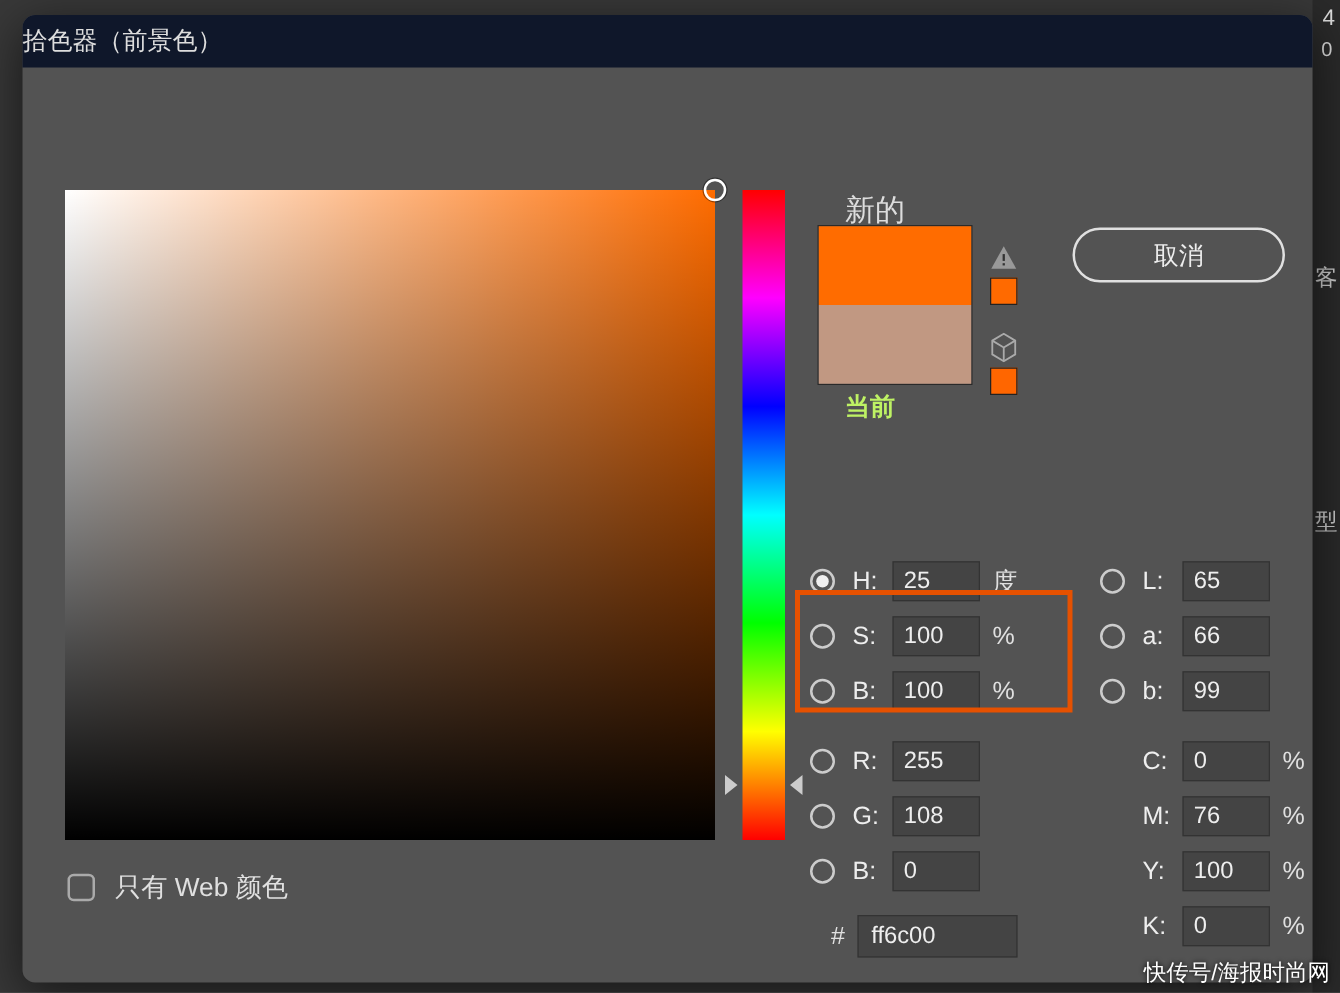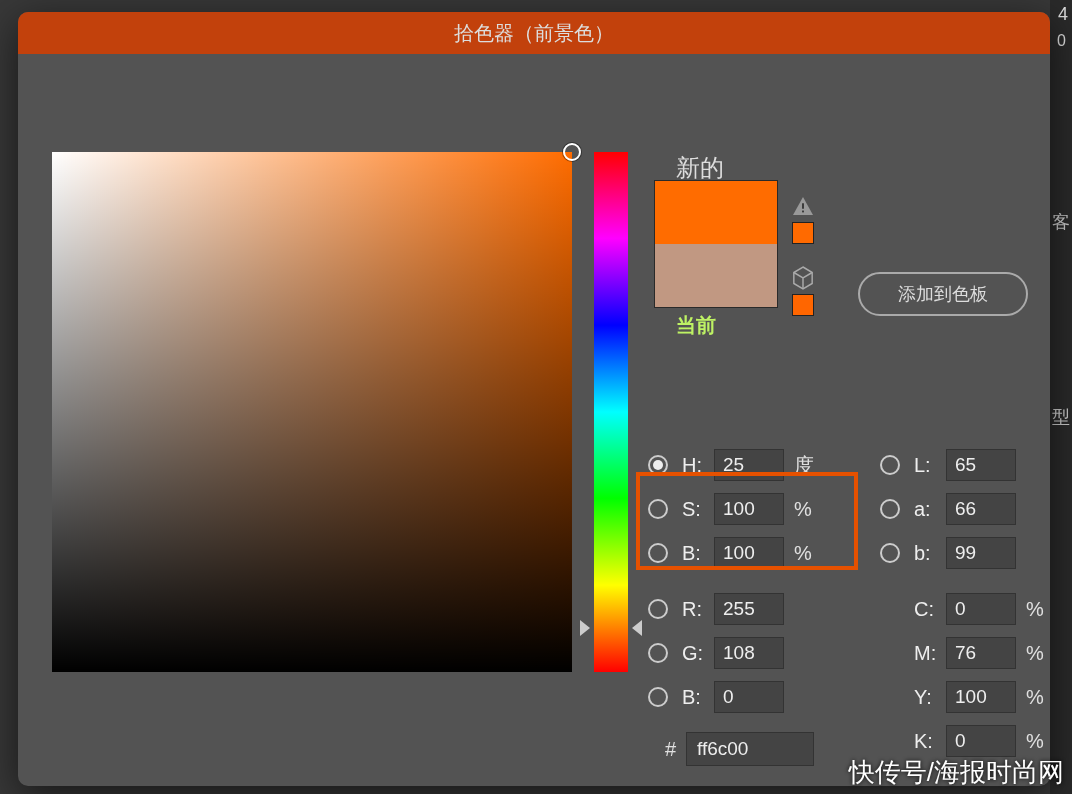--- a/index.html
+++ b/index.html
@@ -28,38 +28,37 @@
     position: absolute;
     right: 6px; top: 32px;
     font-size: 16px;
     color: #ddd;
   }
   .bg-char1 { position: absolute; right: 2px; top: 210px; font-size: 18px; color: #ccc; }
   .bg-char2 { position: absolute; right: 2px; top: 405px; font-size: 18px; color: #ccc; }
   .watermark {
     position: absolute;
     right: 8px; bottom: 4px;
-    font-size: 26px;
+    font-size: 18px;
     color: #fff;
     text-shadow: 0 0 4px #000;
     font-weight: 500;
   }
   .dialog {
     position: absolute;
     left: 18px; top: 12px;
     width: 1032px; height: 774px;
     background: #535353;
     border-radius: 10px;
     box-shadow: 0 10px 40px rgba(0,0,0,0.6);
   }
   .titlebar {
     height: 42px;
-    background: #c2410c;
+    background: #0f172a;
     border-radius: 10px 10px 0 0;
-    text-align: center;
     line-height: 42px;
     font-size: 20px;
     color: #ddd;
   }
   .sb-field {
     position: absolute;
     width: 520px; height: 520px;
     left: 34px; top: 140px;
     background: #ff6c00;
     cursor: crosshair;
@@ -270,21 +269,21 @@
     <rect x="11" y="8" width="2" height="6" fill="#333"></rect>
     <rect x="11" y="16" width="2" height="2" fill="#333"></rect>
   </svg>
   <div class="warn-swatch"></div>
   <svg class="cube-icon" viewBox="0 0 24 26">
     <path d="M12 1 L22 7 L22 19 L12 25 L2 19 L2 7 Z" fill="none" stroke="#aaa" stroke-width="1.6"></path>
     <path d="M2 7 L12 13 L22 7 M12 13 L12 25" fill="none" stroke="#aaa" stroke-width="1.6"></path>
   </svg>
   <div class="cube-swatch"></div>
 
-  <button class="btn btn-add">添加到色板</button>
+  <button class="btn btn-cancel">取消</button>
 
   <div class="val-row col-left row-h">
     <span class="radio sel"></span>
     <span class="val-label">H:</span>
     <input class="num-input" value="25" style="">
     <span class="unit">度</span>
   </div>
   <div class="val-row col-left row-s">
     <span class="radio"></span>
     <span class="val-label">S:</span>
@@ -351,15 +350,19 @@
     <span class="unit">%</span>
   </div>
 
   <div class="highlight-box"></div>
 
   <div class="hex-row">
     <span class="hex-hash">#</span>
     <input class="hex-input" value="ff6c00" style="">
   </div>
 
+  <div class="webonly">
+    <span class="checkbox"></span>
+    <span>只有 Web 颜色</span>
+  </div>
 </div>
 
 <div class="watermark">快传号/海报时尚网</div>
 
 </body></html>

